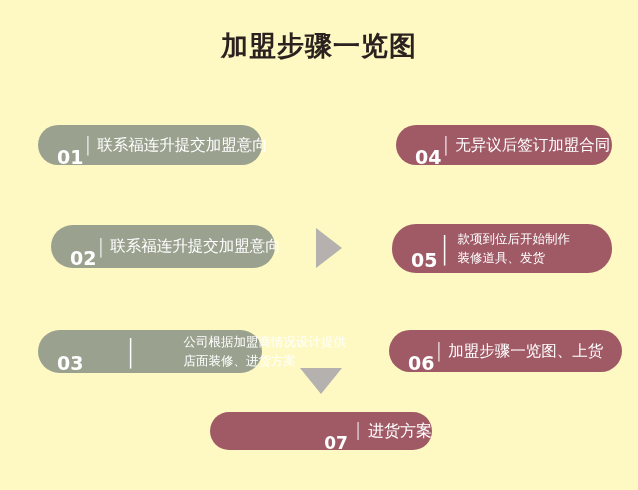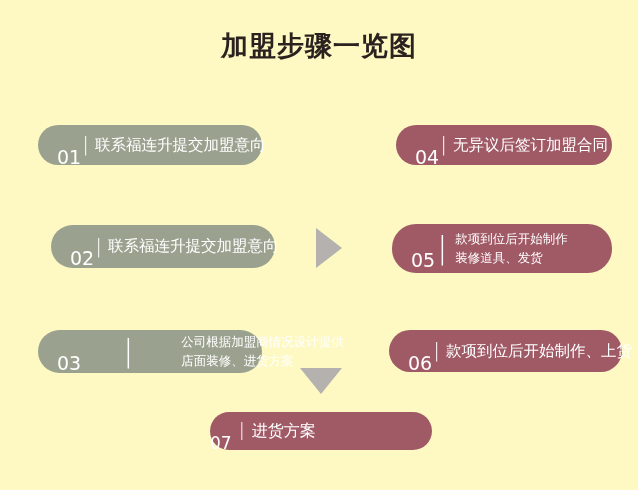--- a/index.html
+++ b/index.html
@@ -32,21 +32,21 @@
     border-radius: 24px;
     color: #ffffff;
     display: flex;
     align-items: center;
     box-sizing: border-box;
     padding: 0 14px 0 19px;
   }
   .box.green  { background: #9aa28f; }
   .box.maroon { background: #a05a66; }
   .num {
-    font-weight: normal;
+    font-weight: bold;
     font-size: 19px;
     line-height: 1;
     margin-top: 24px;
   }
   .sep {
     font-weight: 300;
     font-size: 20px;
     line-height: 1;
     margin: 0 6px 0 1px;
     transform: translateY(-1px);
@@ -60,21 +60,21 @@
     white-space: nowrap;
   }
   .lines {
     display: flex;
     flex-direction: column;
     justify-content: flex-end;
     font-size: 12.5px;
     line-height: 1.45;
     white-space: nowrap;
   }
-  .box.final { justify-content: flex-start; padding: 0; }
+  .box.final { justify-content: flex-end; padding: 0; }
   .box.final .num { font-size: 17px; }
   .box.final .sep { margin: 0 7px; font-size: 18px; }
   .box.final .txt { font-size: 16px; }
 
   .arrow-right {
     position: absolute;
     left: 316px;
     top: 228px;
     width: 0; height: 0;
     border-top: 20px solid transparent;
@@ -138,21 +138,21 @@
       <span class="sep tall">|</span>
     <div class="lines">
       <div>款项到位后开始制作</div>
       <div>装修道具、发货</div>
     </div>
   </div>
 
   <div class="box maroon" id="box6">
     <span class="num">06</span>
       <span class="sep">|</span>
-      <span class="txt">款项到位后开始制作、上货</span>
+      <span class="txt">加盟步骤一览图、上货</span>
   </div>
 
   <div class="arrow-right"></div>
   <div class="arrow-down"></div>
 
   <div class="box maroon final" id="box7">
     <span class="num">07</span>
       <span class="sep">|</span>
       <span class="txt">进货方案</span>
   </div>

